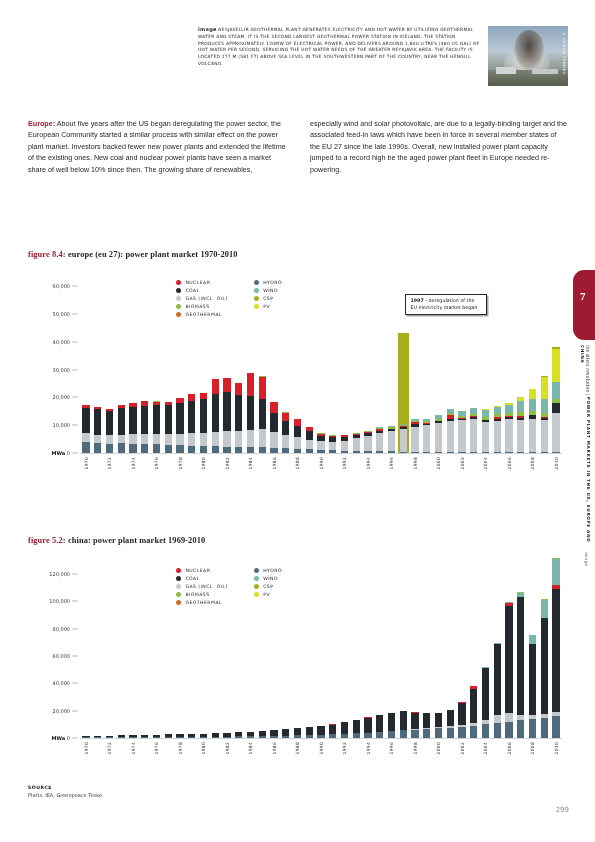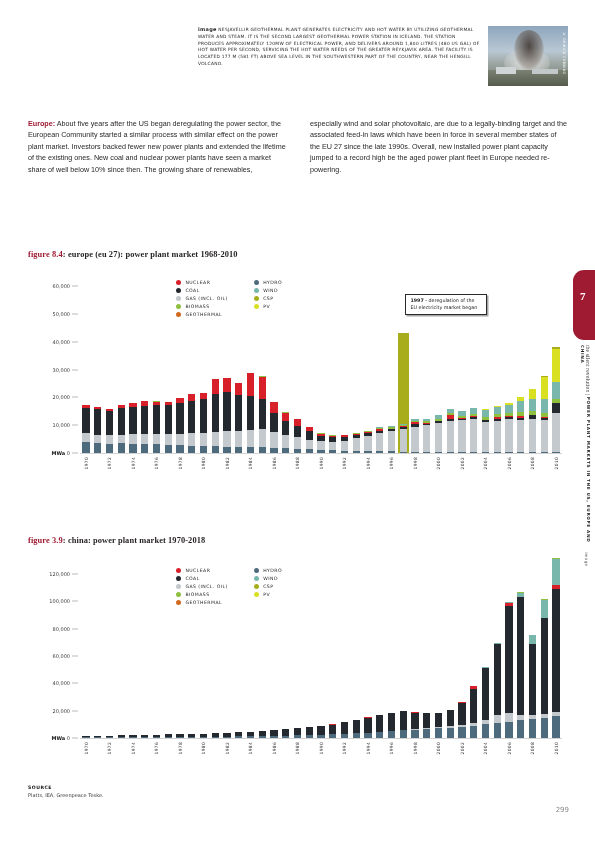--- a/index.html
+++ b/index.html
@@ -165,21 +165,21 @@
   <div class="body-cols">
     <div class="col">
       <span class="lead">Europe:</span><span> About five years after the US began deregulating the power sector, the European Community started a similar process with similar effect on the power plant market. Investors backed fewer new power plants and extended the lifetime of the existing ones. New coal and nuclear power plants have seen a market share of well below 10% since then. The growing share of renewables,</span>
     </div>
     <div class="col">
       <span>especially wind and solar photovoltaic, are due to a legally-binding target and the associated feed-in laws which have been in force in several member states of the EU 27 since the late 1990s. Overall, new installed power plant capacity jumped to a record high be the aged power plant fleet in Europe needed re-powering.</span>
     </div>
   </div>
 
   <div class="fig-title" style="left:28px;top:250px;">
-    <span class="num">figure 8.4</span><span>: </span><span>europe (eu 27): power plant market 1968-2010</span>
+    <span class="num">figure 8.4</span><span>: </span><span>europe (eu 27): power plant market 1970-2010</span>
   </div>
   <div class="chart" id="chart0" style="left:28px;top:278px;width:540px;height:215px;">
       <div class="ytick" style="top: 175px; right: 498px;"><span class="mwa">MWa</span> <span class="vv">0</span></div>
       <div class="tickdash" style="top: 175px; left: 44px;"></div>
       <div class="ytick" style="top: 147.167px; right: 498px;">10,000</div>
       <div class="tickdash" style="top: 147.167px; left: 44px;"></div>
       <div class="ytick" style="top: 119.333px; right: 498px;">20,000</div>
       <div class="tickdash" style="top: 119.333px; left: 44px;"></div>
       <div class="ytick" style="top: 91.5px; right: 498px;">30,000</div>
       <div class="tickdash" style="top: 91.5px; left: 44px;"></div>
@@ -558,21 +558,21 @@
           </div>
           <div class="legitem">
             <span class="dot" style="background: rgb(217, 224, 33);"></span>
             <span class="legtext">PV</span>
           </div>
         </div>
       </div>
     </div>
 
   <div class="fig-title" style="left:28px;top:536px;">
-    <span class="num">figure 3.9</span><span>: </span><span>china: power plant market 1970-2018</span>
+    <span class="num">figure 5.2</span><span>: </span><span>china: power plant market 1969-2010</span>
   </div>
   <div class="chart" id="chart1" style="left:28px;top:566px;width:540px;height:212px;">
       <div class="ytick" style="top: 172px; right: 498px;"><span class="mwa">MWa</span> <span class="vv">0</span></div>
       <div class="tickdash" style="top: 172px; left: 44px;"></div>
       <div class="ytick" style="top: 144.667px; right: 498px;">20,000</div>
       <div class="tickdash" style="top: 144.667px; left: 44px;"></div>
       <div class="ytick" style="top: 117.333px; right: 498px;">40,000</div>
       <div class="tickdash" style="top: 117.333px; left: 44px;"></div>
       <div class="ytick" style="top: 90px; right: 498px;">60,000</div>
       <div class="tickdash" style="top: 90px; left: 44px;"></div>

